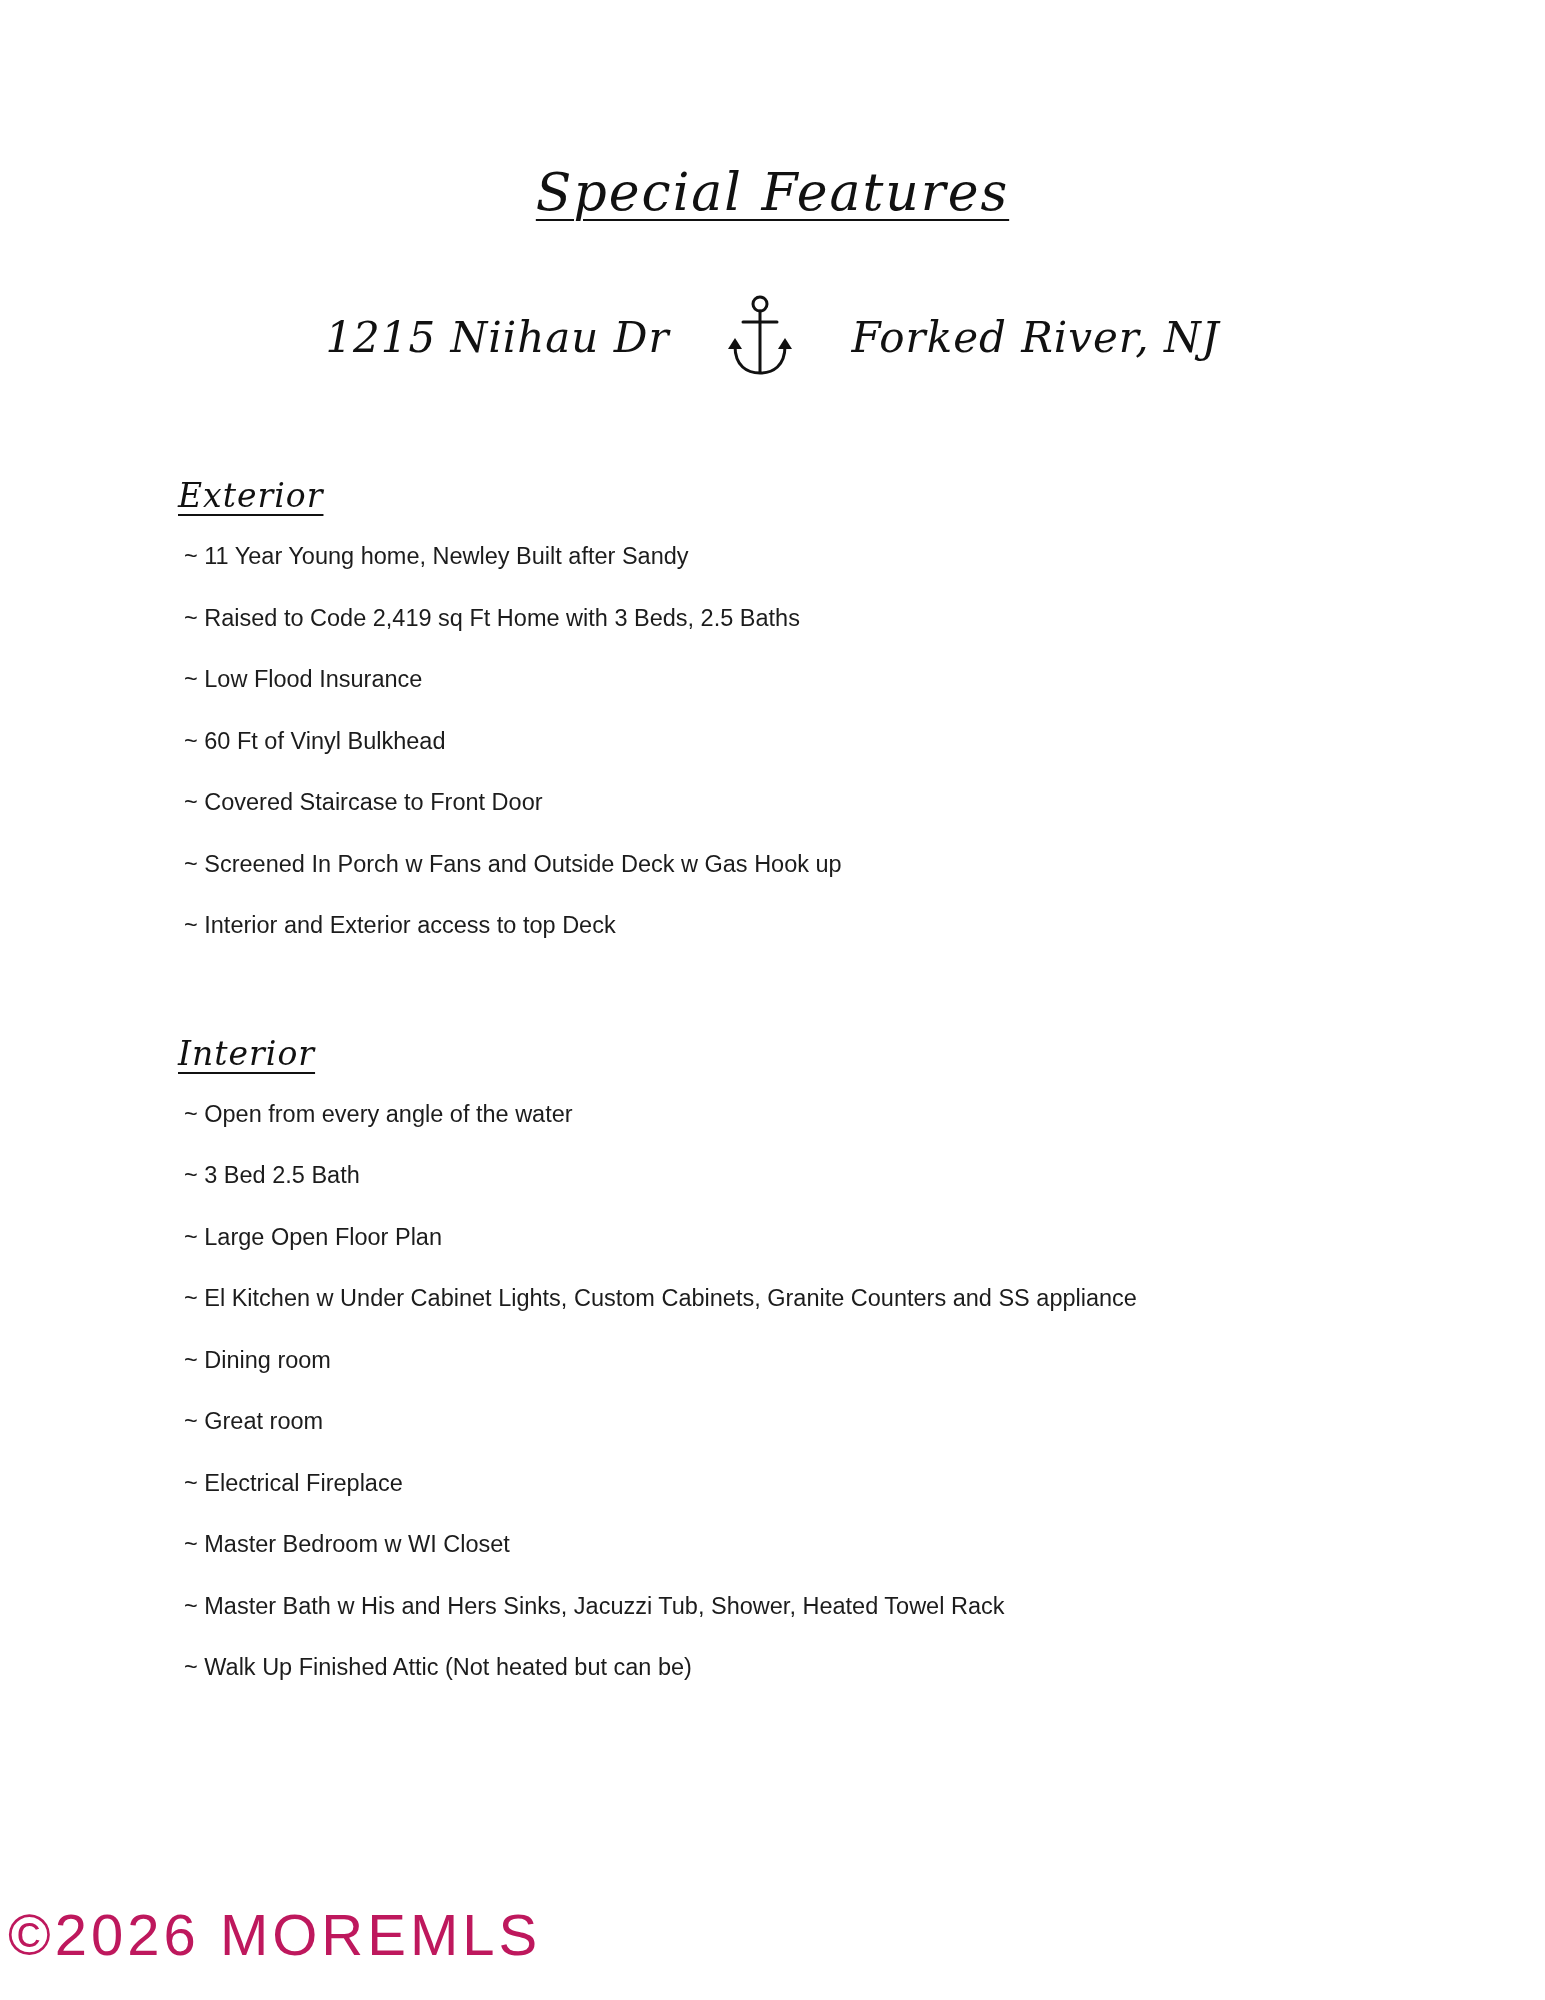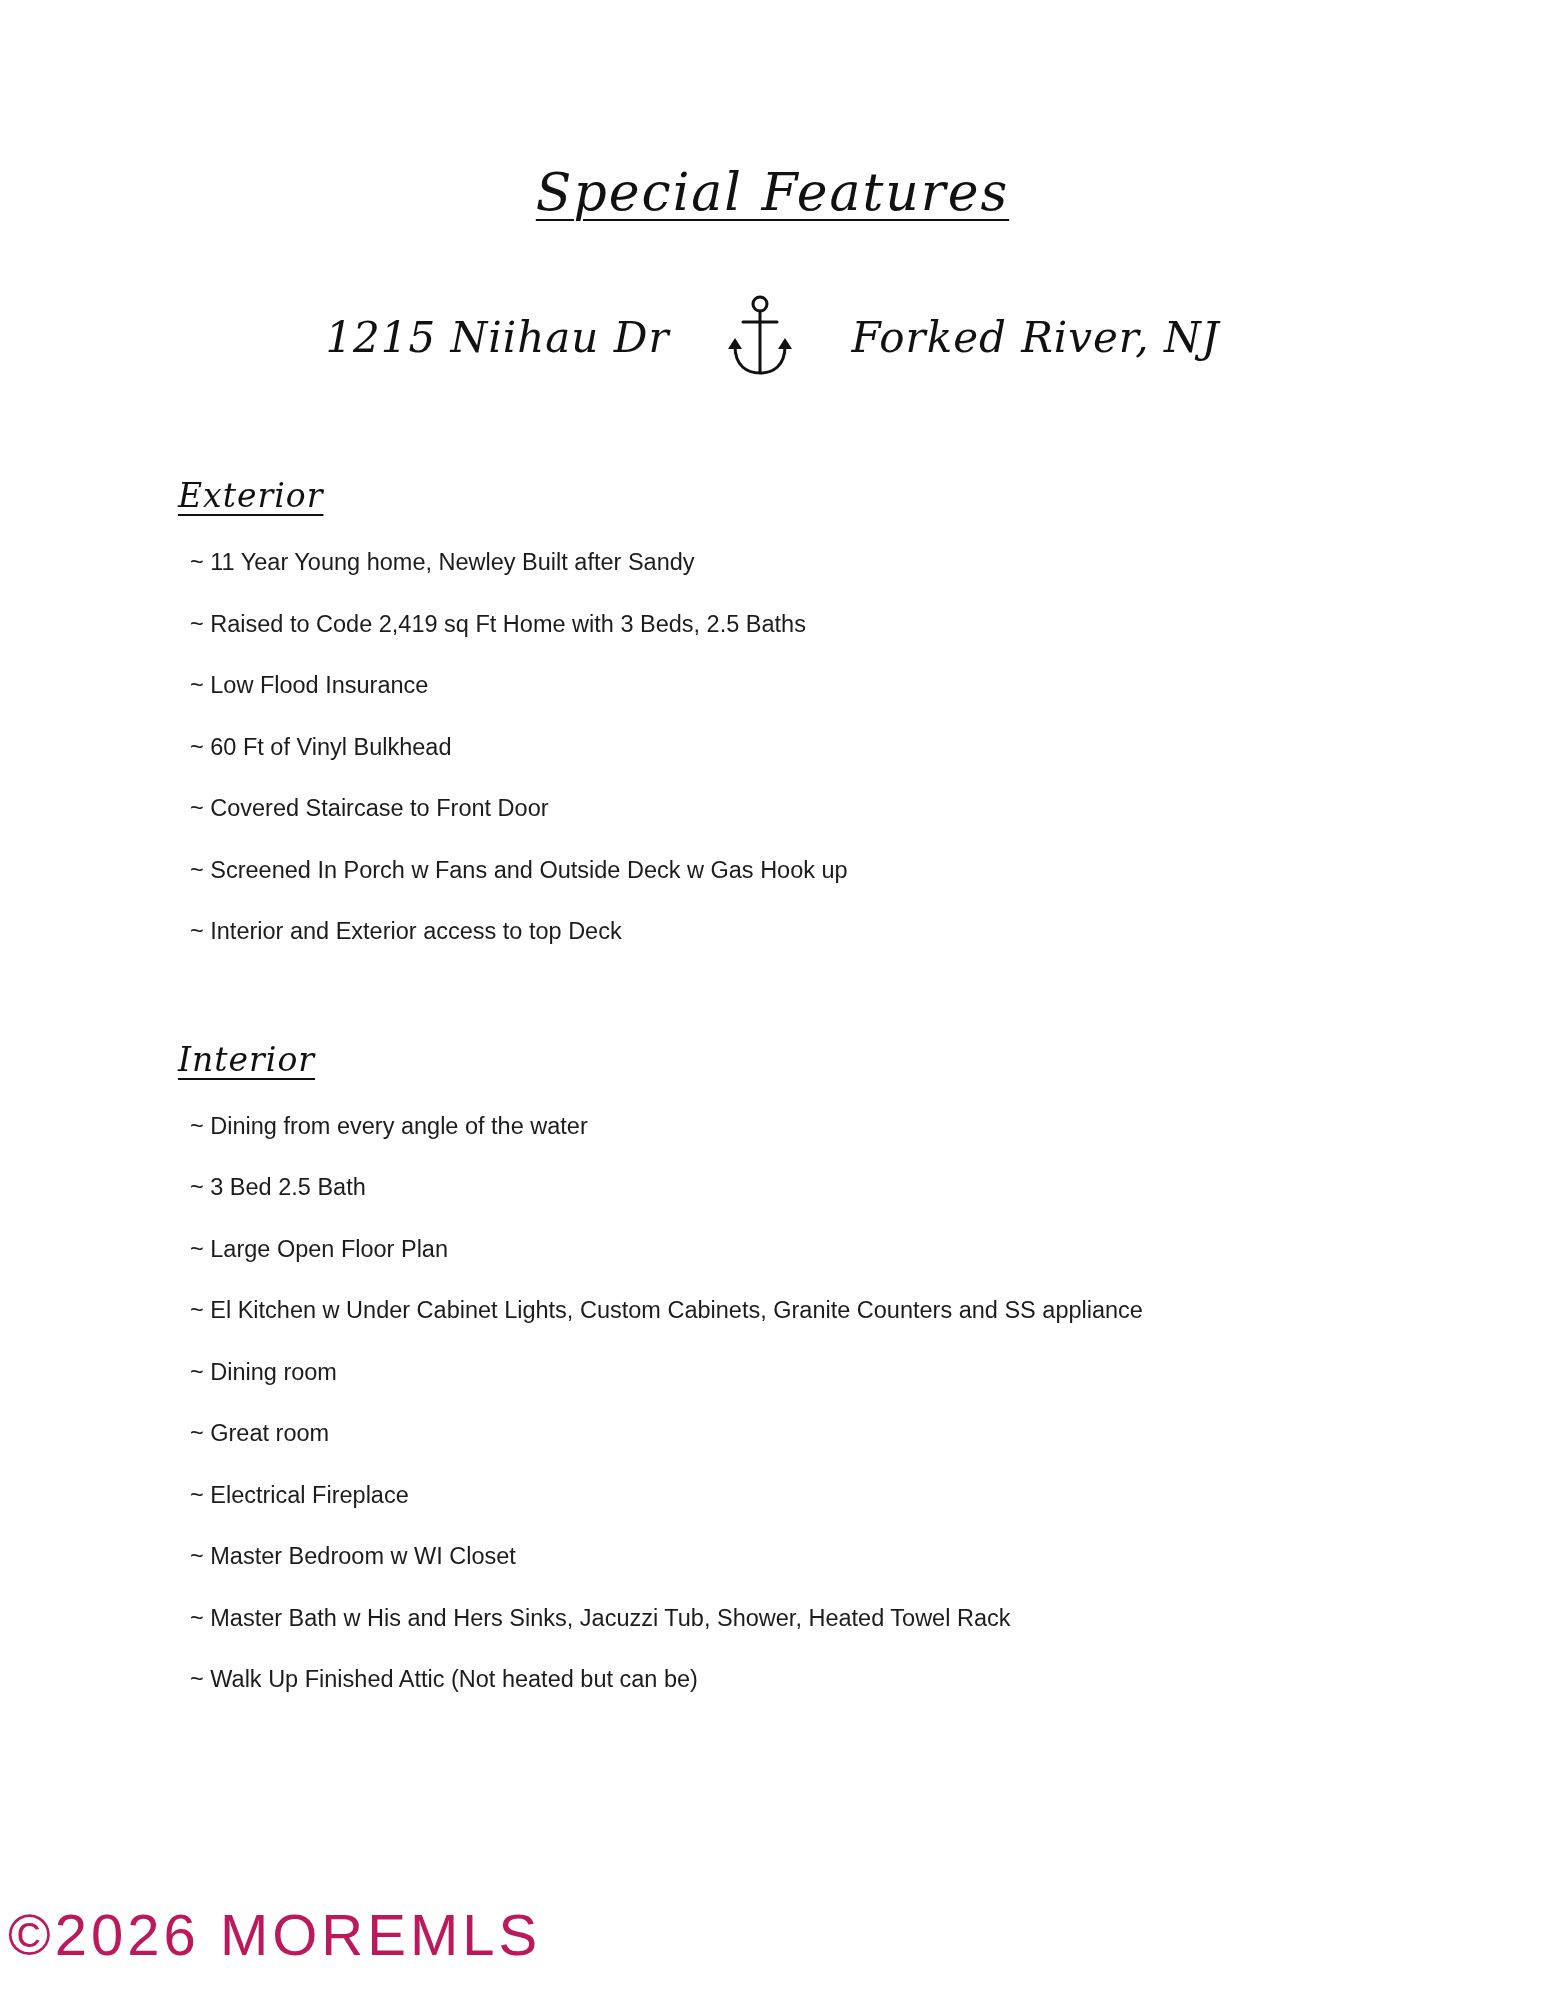--- a/index.html
+++ b/index.html
@@ -76,21 +76,21 @@
     color: #111;
     text-decoration: underline;
     text-underline-offset: 7px;
     text-decoration-thickness: 2px;
     margin: 0 0 30px 0;
     display: inline-block;
   }
 
   ul.feature-list {
     list-style: none;
-    margin: 6px;
+    margin: 0;
     padding: 0;
   }
   ul.feature-list li {
     font-family: "Liberation Sans", sans-serif;
     font-size: 23.5px;
     line-height: 1.0;
     color: #1c1c1c;
     padding: 0 0 0 6px;
     margin: 0 0 38px 0;
     white-space: nowrap;
@@ -144,21 +144,21 @@
       <li>~ 60 Ft of Vinyl Bulkhead</li>
       <li>~ Covered Staircase to Front Door</li>
       <li>~ Screened In Porch w Fans and Outside Deck w Gas Hook up</li>
       <li>~ Interior and Exterior access to top Deck</li>
     </ul>
   </div>
 
   <div class="section section-interior">
     <div class="section-heading">Interior</div>
     <ul class="feature-list">
-      <li>~ Dining from every angle of the water</li>
+      <li>~ Open from every angle of the water</li>
       <li>~ 3 Bed 2.5 Bath</li>
       <li>~ Large Open Floor Plan</li>
       <li>~ El Kitchen w Under Cabinet Lights, Custom Cabinets, Granite Counters and SS appliance</li>
       <li>~ Dining room</li>
       <li>~ Great room</li>
       <li>~ Electrical Fireplace</li>
       <li>~ Master Bedroom w WI Closet</li>
       <li>~ Master Bath w His and Hers Sinks, Jacuzzi Tub, Shower, Heated Towel Rack</li>
       <li>~ Walk Up Finished Attic (Not heated but can be)</li>
     </ul>

